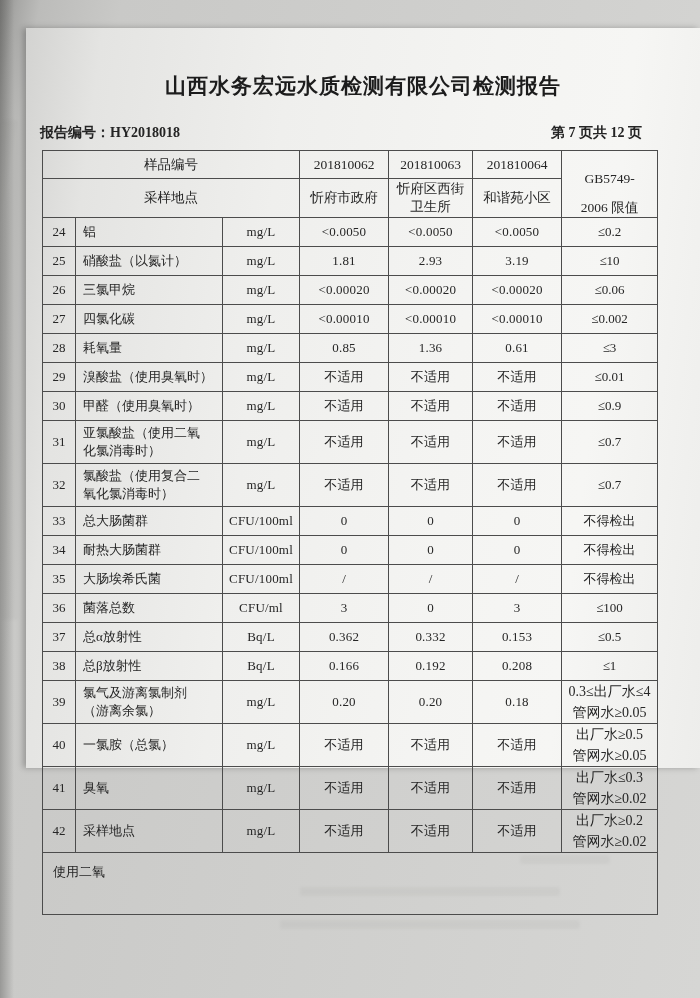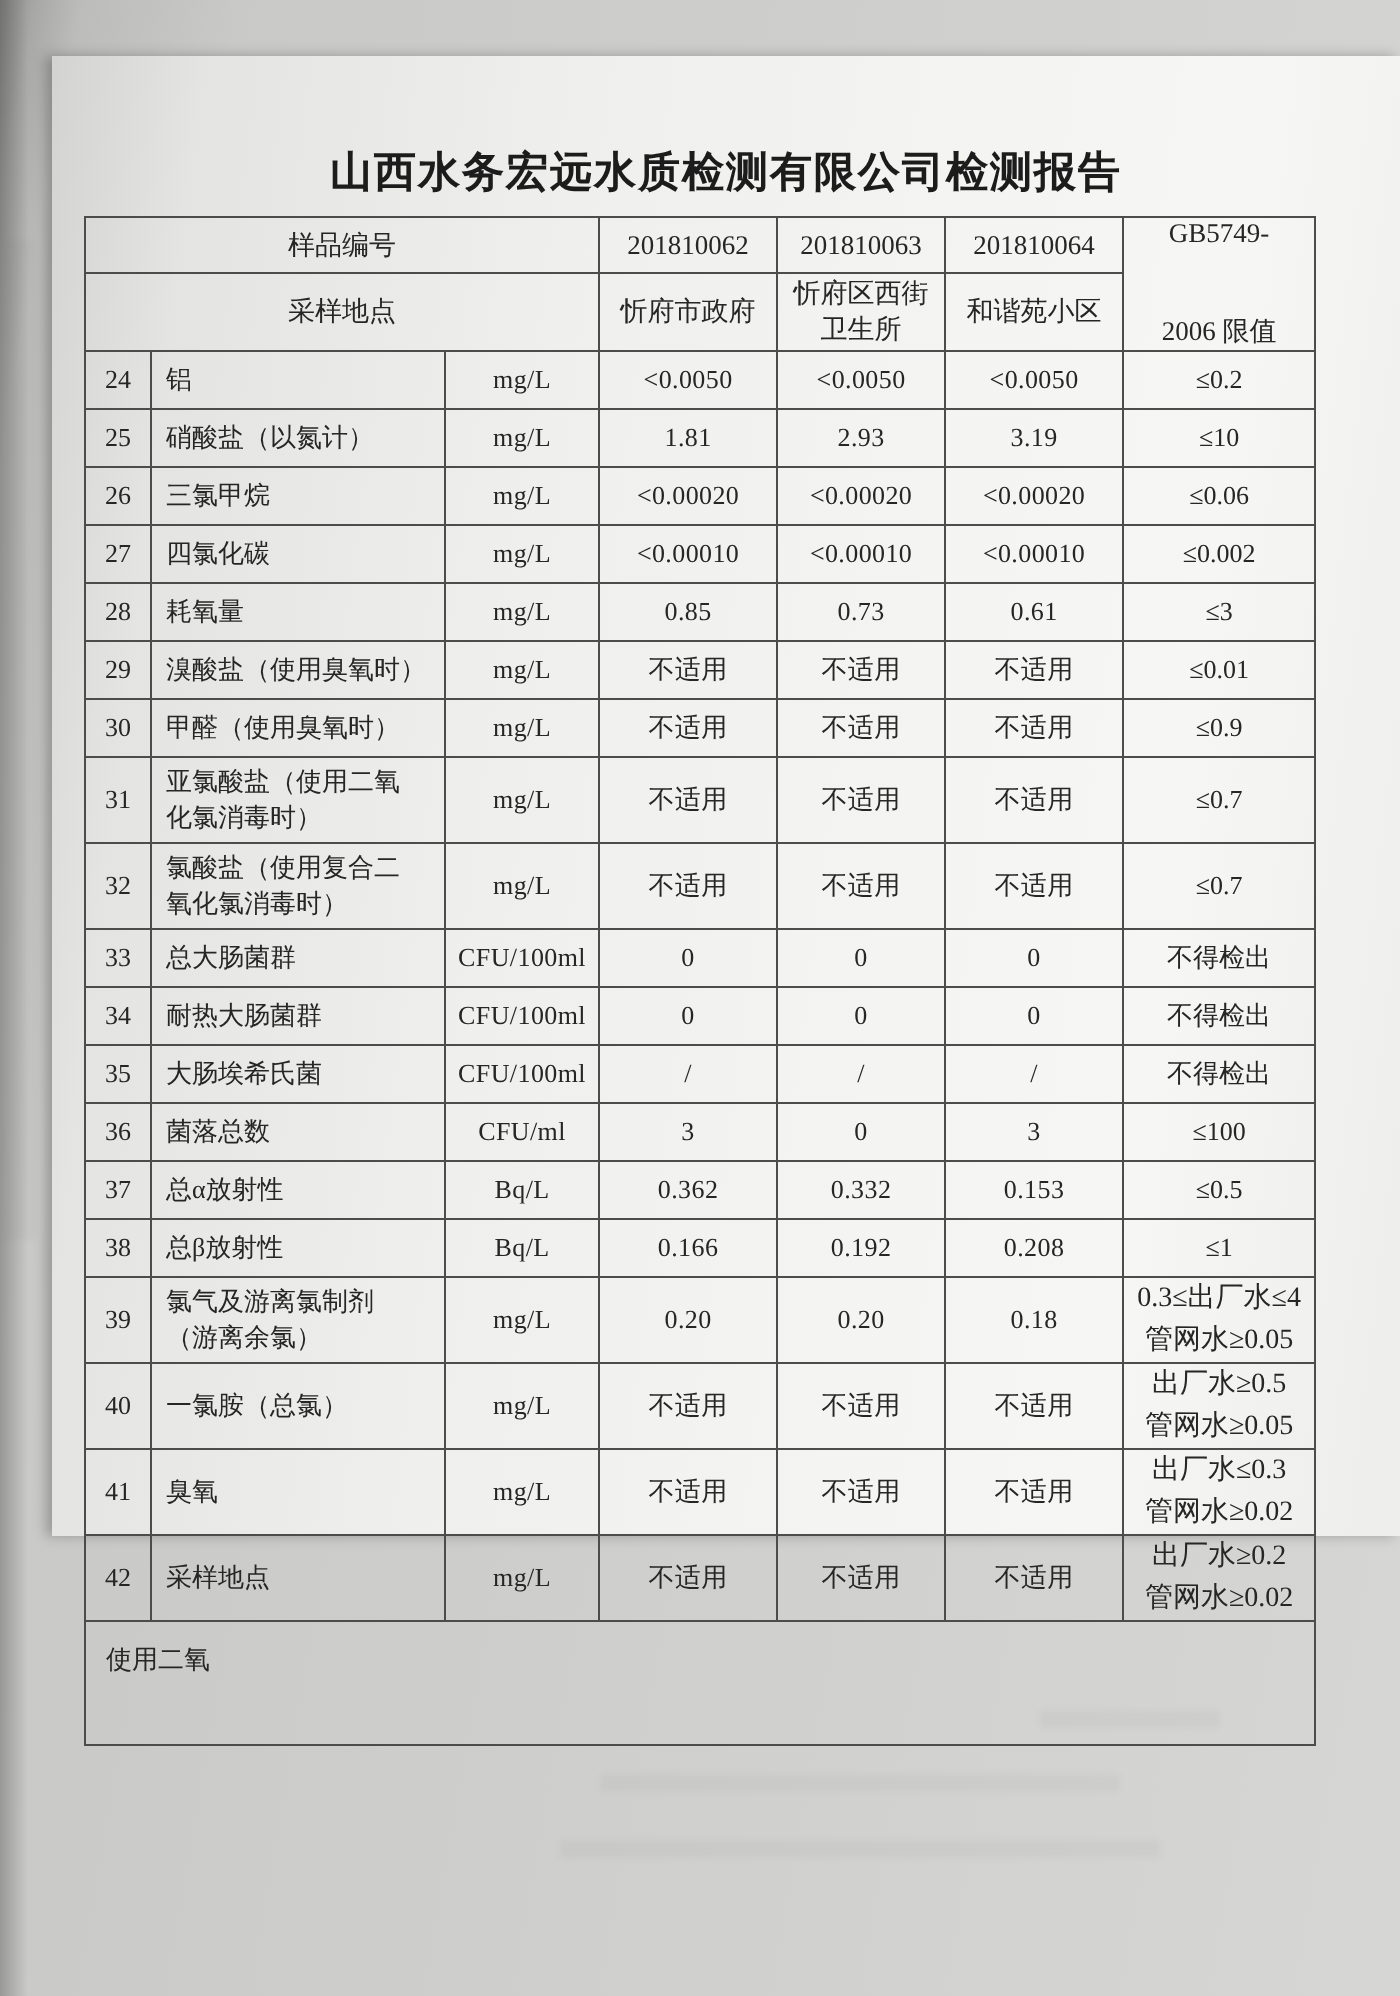--- a/index.html
+++ b/index.html
@@ -57,23 +57,24 @@
   .c-name { text-align: left; padding-left: 7px; white-space: pre-line; line-height: 1.45; }
   .c-unit, .c-val { letter-spacing: 0.2px; }
   .c-limit { }
   .c-limit.small { font-size: 14px; line-height: 1.5; white-space: pre-line; padding: 0; }
   .loc-cell { white-space: pre-line; line-height: 1.35; }
   .std-cell { padding: 0; }
   .std-inner {
     height: 66px;
     display: flex;
     flex-direction: column;
-    justify-content: space-between;
+    justify-content: flex-end;
     align-items: center;
     font-size: 13.5px;
+    gap: 12px;
   }
   tfoot td.blank-cell {
     height: 62px;
     text-align: left;
     vertical-align: top;
     padding: 10px 0 0 10px;
     font-size: 13px;
   }
   
   .ghost {
@@ -96,20 +97,24 @@
 </style>
 </head>
 <body>
 
 <div class="scene">
   <div class="edge-shade"></div>
   <div class="paper">
 
     <div class="title">山西水务宏远水质检测有限公司检测报告</div>
 
+    <div class="meta-row">
+      <span>报告编号：HY2018018</span>
+      <span>第 7 页共 12 页</span>
+    </div>
 
     <table>
       <colgroup>
         <col style="width:33px">
         <col style="width:147px">
         <col style="width:77px">
         <col style="width:89px">
         <col style="width:84px">
         <col style="width:89px">
         <col style="width:96px">
@@ -170,21 +175,21 @@
             <td class="c-val">&lt;0.00010</td>
             <td class="c-val">&lt;0.00010</td>
             <td class="c-val">&lt;0.00010</td>
             <td class="c-limit">≤0.002</td>
           </tr>
           <tr>
             <td class="c-no">28</td>
             <td class="c-name">耗氧量</td>
             <td class="c-unit">mg/L</td>
             <td class="c-val">0.85</td>
-            <td class="c-val">0.73</td>
+            <td class="c-val">1.36</td>
             <td class="c-val">0.61</td>
             <td class="c-limit">≤3</td>
           </tr>
           <tr>
             <td class="c-no">29</td>
             <td class="c-name">溴酸盐（使用臭氧时）</td>
             <td class="c-unit">mg/L</td>
             <td class="c-val">不适用</td>
             <td class="c-val">不适用</td>
             <td class="c-val">不适用</td>

